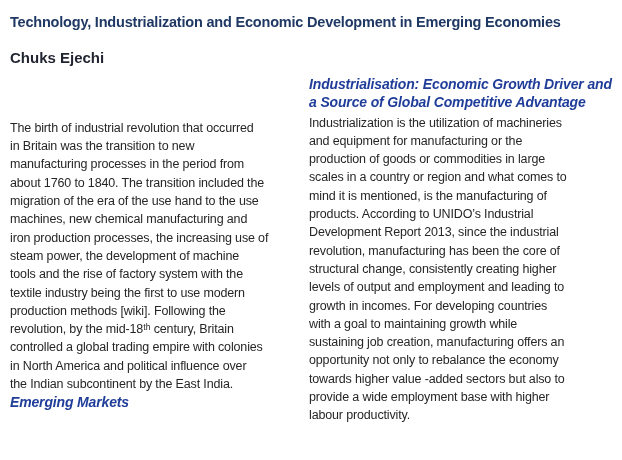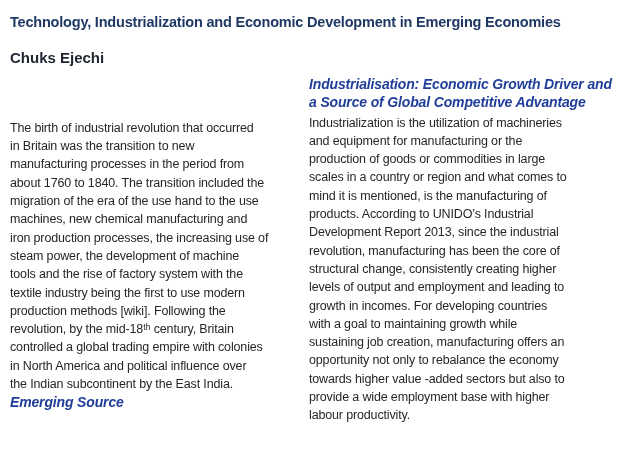--- a/index.html
+++ b/index.html
@@ -82,21 +82,21 @@
 machines, new chemical manufacturing and
 iron production processes, the increasing use of
 steam power, the development of machine
 tools and the rise of factory system with the
 textile industry being the first to use modern
 production methods [wiki]. Following the
 revolution, by the mid-18ᵗʰ century, Britain
 controlled a global trading empire with colonies
 in North America and political influence over
 the Indian subcontinent by the East India.</p>
-      <h2 class="subhead mb">Emerging Source</h2>
+      <h2 class="subhead mb">Emerging Markets</h2>
     </div>
 
     <div class="col">
       <h2 class="subhead mb-sm">Industrialisation: Economic Growth Driver and
 a Source of Global Competitive Advantage</h2>
       <p class="para">Industrialization is the utilization of machineries
 and equipment for manufacturing or the
 production of goods or commodities in large
 scales in a country or region and what comes to
 mind it is mentioned, is the manufacturing of

